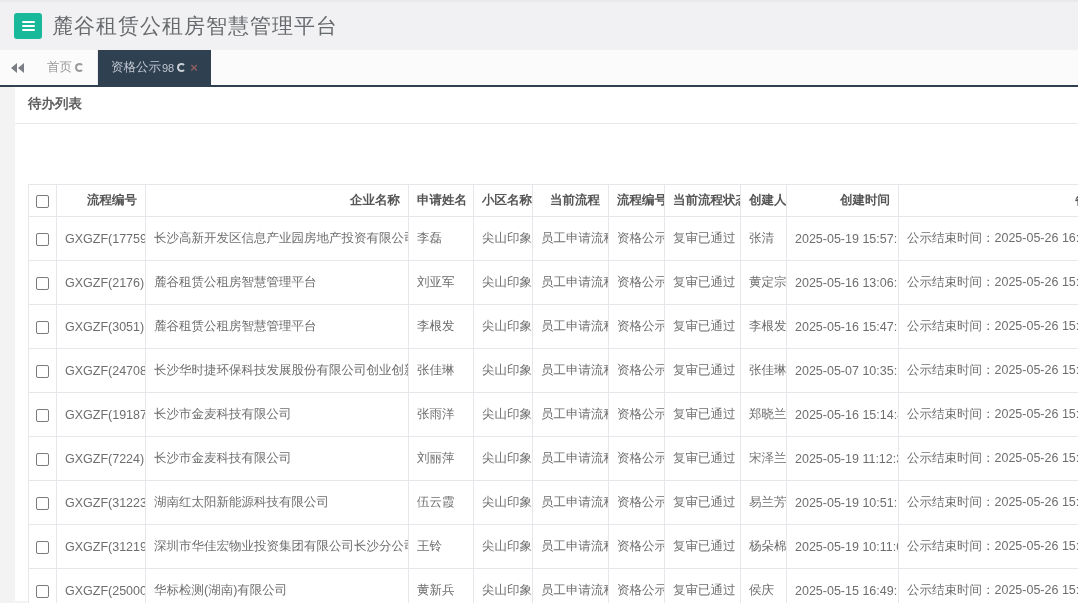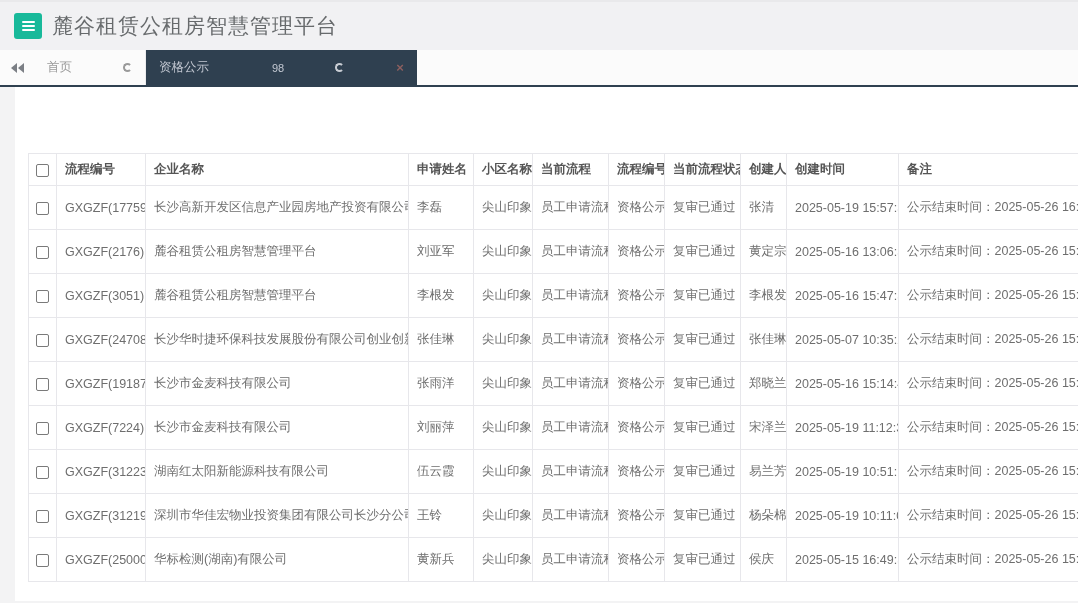--- a/index.html
+++ b/index.html
@@ -16,39 +16,39 @@
 
   
   .tab-strip { height:37px; background:#fbfbfb; border-bottom:2px solid #2f4050;
     display:flex; align-items:stretch; }
   .collapse-btn { width:34px; display:flex; align-items:center; justify-content:center;
     background:transparent; border:none; cursor:pointer; }
   .tri-left { width:0; height:0; border-top:5px solid transparent; border-bottom:5px solid transparent;
     border-right:6px solid #7b7f85; }
   .tri-left + .tri-left { margin-left:1px; }
   .tab { display:flex; align-items:center; padding:0 13px; font-size:12.5px; color:#9a9a9a;
-    cursor:pointer; border-right:1px solid #ececee; background:transparent; white-space:nowrap;gap:48px; }
-  .tab .badge { font-size:11px; margin-left:15px; }
+    cursor:pointer; border-right:1px solid #ececee; background:transparent; white-space:nowrap; }
+  .tab .badge { font-size:11px; margin-left:1px; }
   .refresh-ring { display:inline-block; width:9px; height:9px; margin-left:3px;
     border:2px solid #9a9a9a; border-right-color:transparent; border-radius:50%; }
   .tab.active { background:#2f4050; color:#c3c8d2; border-right:none; }
   .tab.active .refresh-ring { border-color:#c9cdd4; border-right-color:transparent; }
   .close-x { margin-left:4px; font-weight:bold; font-size:13px; color:#8d5f5f; line-height:1; }
 
   
   .content { height:514px; background:#f3f3f4; }
   .panel { margin-left:15px; height:100%; background:#fff; padding-top:6px; }
   .panel-title { font-size:13.5px; font-weight:bold; color:#5e5e5e;
     padding:2px 0 10px 13px; border-bottom:1px solid #e7eaec; }
 
   .table-wrap { margin-left:13px; margin-top:60px; overflow:hidden; width:1050px; }
   table { width:1080px; table-layout:fixed; border-collapse:collapse;
     font-size:12.5px; color:#6e6e6e; background:#fff; }
   th, td { border:1px solid #e7e7eb; padding:0 8px; overflow:hidden; white-space:nowrap; }
-  th { height:32px; font-weight:bold; color:#555; text-align:left; }
+  th { height:32px; font-weight:bold; color:#555; text-align:right; }
   td { height:44px; }
   .cb-cell { text-align:center; padding:0; }
   input[type="checkbox"] { appearance:none; -webkit-appearance:none; width:13px; height:13px;
     border:1px solid #7a7a7a; border-radius:2px; background:#fff; vertical-align:middle; cursor:pointer; }
 </style>
 </head>
 <body>
 
 <header class="app-header">
   <button class="menu-btn">
@@ -71,20 +71,21 @@
   <div class="tab active">
     <span>资格公示</span>
     <span class="badge">98</span>
     <span class="refresh-ring"></span>
     <span class="close-x">×</span>
   </div>
 </nav>
 
 <main class="content">
   <section class="panel">
+    <div class="panel-title">待办列表</div>
     <div class="table-wrap">
       <table>
         <colgroup>
           <col style="width:28px">
             <col style="width:89px">
             <col style="width:263px">
           <col style="width:65px">
             <col style="width:59px">
             <col style="width:76px">
           <col style="width:56px">

